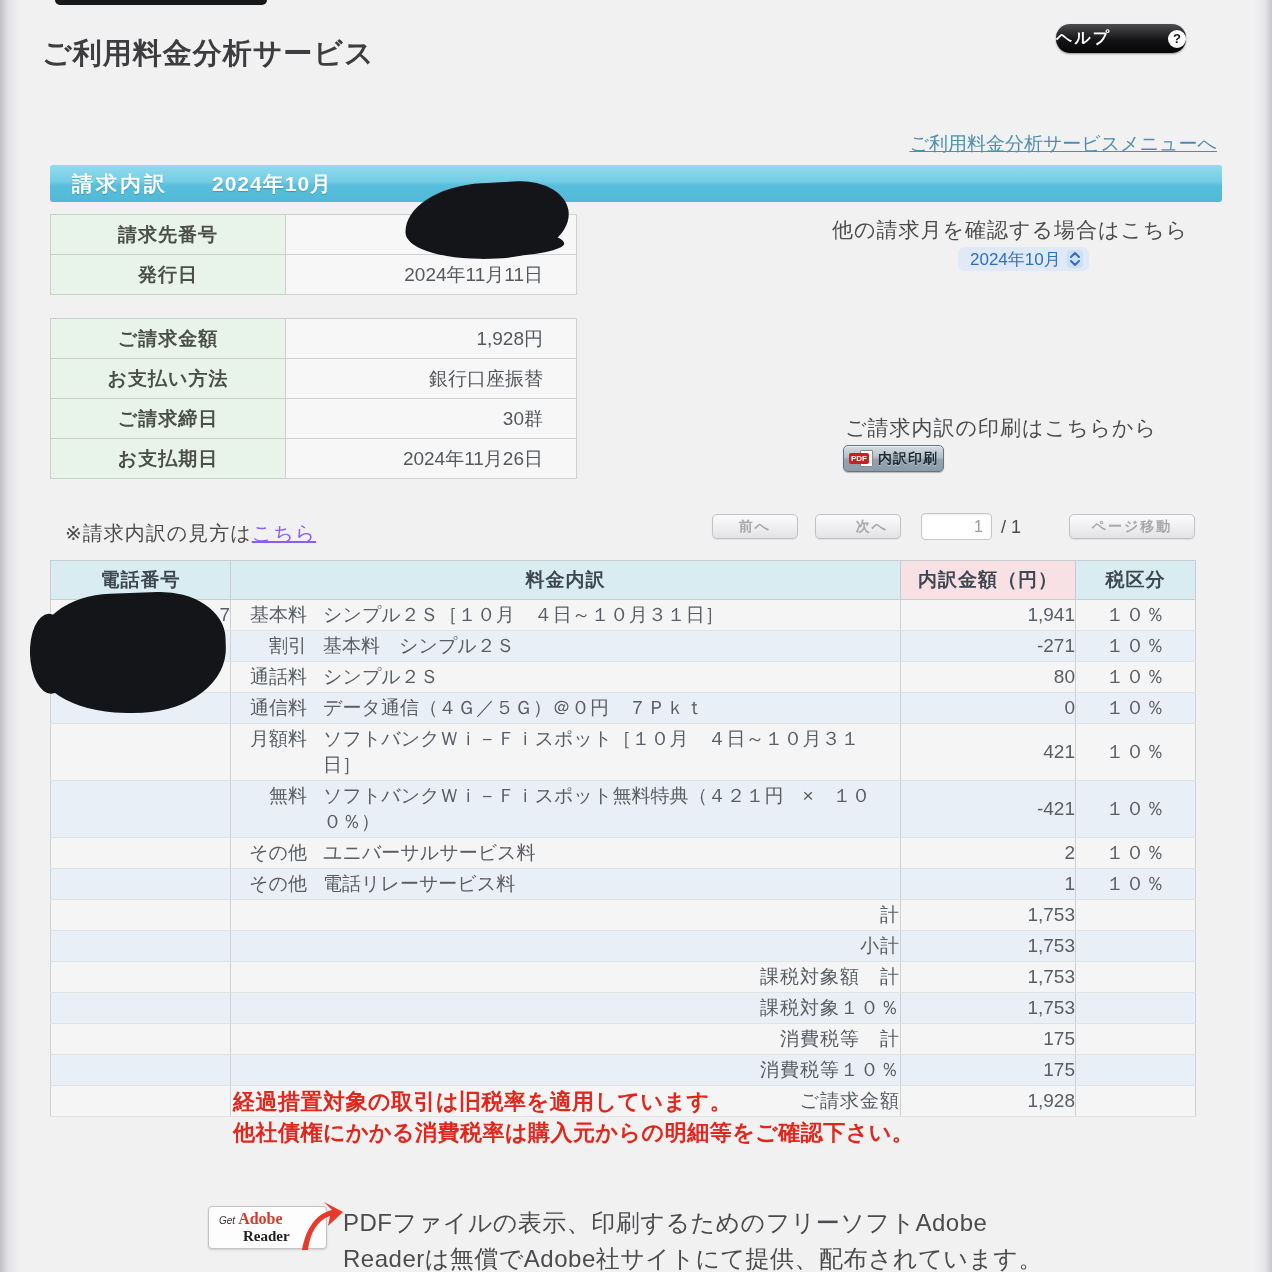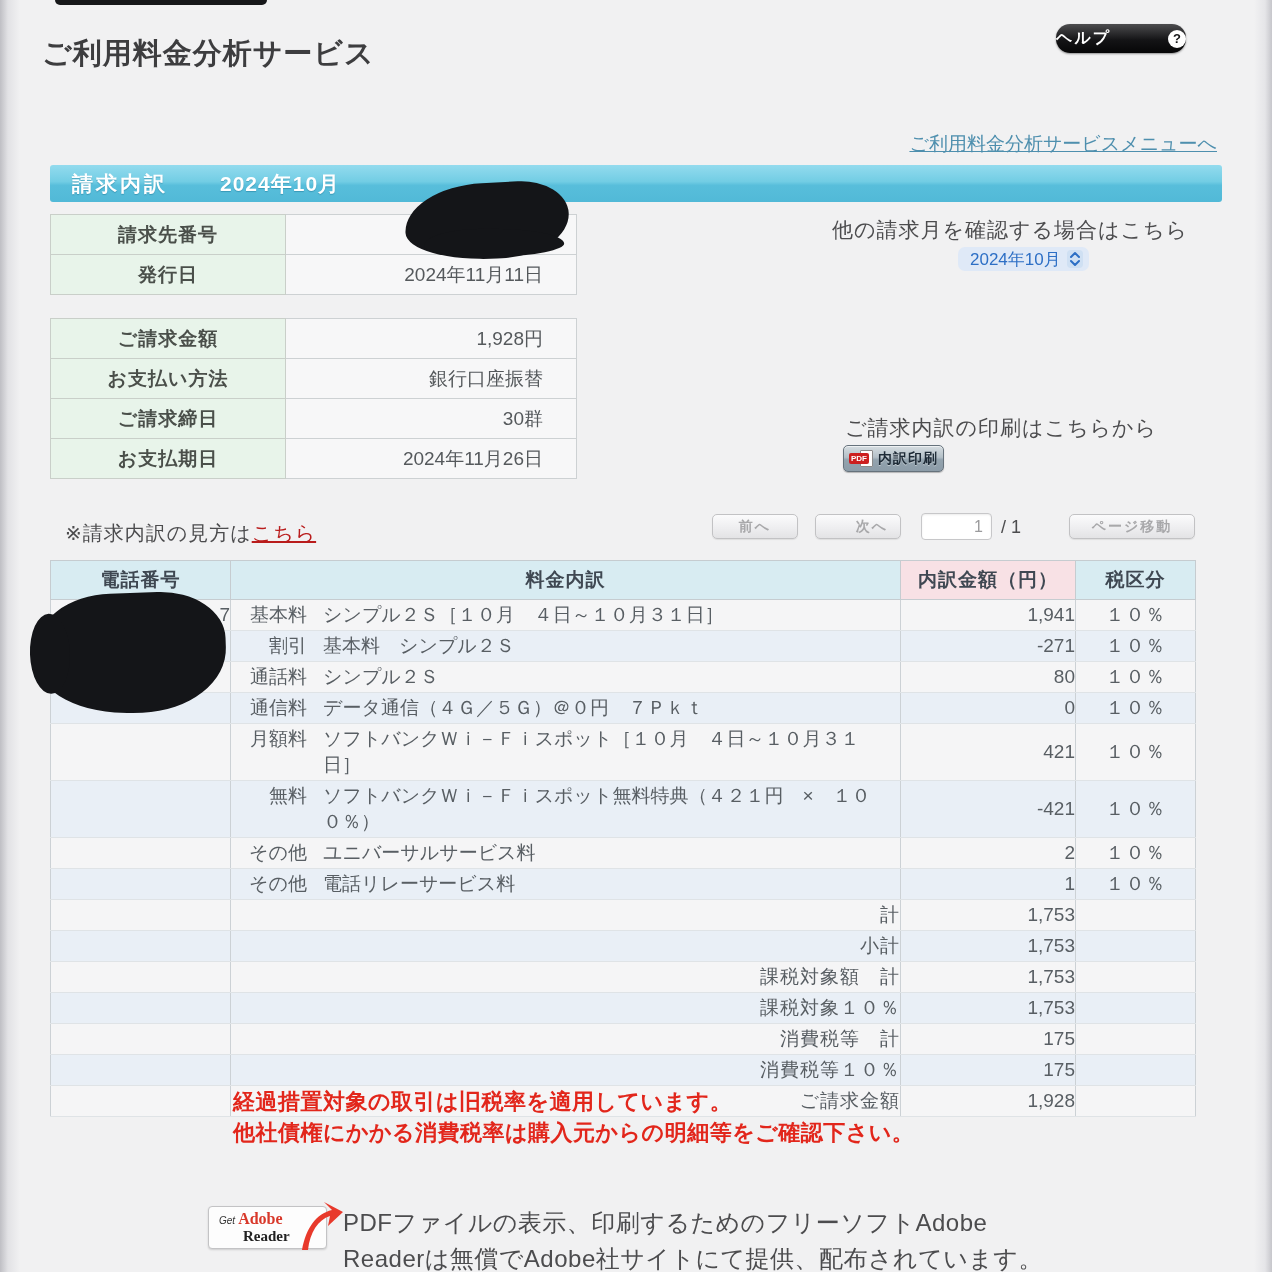--- a/index.html
+++ b/index.html
@@ -33,21 +33,21 @@
     font-size:13px; font-weight:bold; display:inline-flex; align-items:center; justify-content:center; letter-spacing:0;}
 
   
   .menu-link { left:905px; top:131px; width:312px; text-align:right; font-size:19px;
     color:#4e8fae; text-decoration:underline; cursor:pointer; }
 
   
   .section-bar { left:50px; top:165px; width:1172px; height:37px; border-radius:3px;
     background:linear-gradient(180deg,#93dbee 0%,#72cde4 45%,#58bedb 55%,#51b9d7 100%);
     display:flex; align-items:center; color:#fff; font-weight:bold; font-size:21px;
-    text-shadow:0 1px 1px rgba(0,90,120,.35);gap:8px; }
+    text-shadow:0 1px 1px rgba(0,90,120,.35); }
   .section-bar .t1 { margin-left:22px; letter-spacing:3px; }
   .section-bar .t2 { margin-left:44px; letter-spacing:1px; }
 
   
   table.kv { border-collapse:collapse; width:527px; background:#f8f8f9;
     border:1px solid #b9bfc1; }
   table.kv th { width:235px; background:#e8f4ea; border:1px solid #c9cfc9;
     font-size:19px; font-weight:bold; color:#4a4f4a; height:40px; text-align:center; letter-spacing:1px;}
   table.kv td { border:1px solid #cdd1d3; font-size:19px; color:#55595c;
     text-align:right; padding-right:33px; background:#f7f7f8; }
@@ -68,21 +68,21 @@
   .pdf-btn .label { font-size:14px; font-weight:bold; color:#1d2a36; letter-spacing:1px;
     text-shadow:0 1px 0 rgba(255,255,255,.4);}
   .pdf-ico { position:relative; width:24px; height:17px; }
   .pdf-ico .page { position:absolute; right:0; top:0; width:13px; height:17px; background:#fdfdfd;
     border:1px solid #8a8a8a; border-radius:1px;}
   .pdf-ico .badge { position:absolute; left:0; top:3px; background:#cc1f1f; color:#fff;
     font-size:8px; font-weight:bold; padding:1px 2px; border-radius:2px; letter-spacing:0;}
 
   
   .note-line { left:65px; top:520px; font-size:20px; color:#4c4c4e; letter-spacing:1px;}
-  .note-line a { color:#b91c1c; text-decoration:underline; cursor:pointer;}
+  .note-line a { color:#8b5cf6; text-decoration:underline; cursor:pointer;}
   .pgbtn { height:25px; border:1px solid #c2c2c4; border-radius:5px;
     background:linear-gradient(180deg,#fbfbfc 0%,#ededef 60%,#e3e3e5 100%);
     color:#a8a8aa; font-size:14px; font-weight:bold; display:flex; align-items:center; justify-content:center;
     letter-spacing:2px; cursor:pointer; box-shadow:0 1px 1px rgba(0,0,0,.08);}
   #btn-prev { left:712px; top:514px; width:86px; }
   #btn-next { left:815px; top:514px; width:86px;padding-left:28px; }
   .page-input { left:921px; top:513px; width:71px; height:27px; border:1px solid #c7c7c9; border-radius:4px;
     background:#fff; font-size:16px; color:#9b9b9d; text-align:right; padding-right:8px;
     box-shadow:inset 0 1px 2px rgba(0,0,0,.08); font-family:inherit;}
   .page-total { left:1001px; top:517px; font-size:18px; color:#4c4c4e; }

